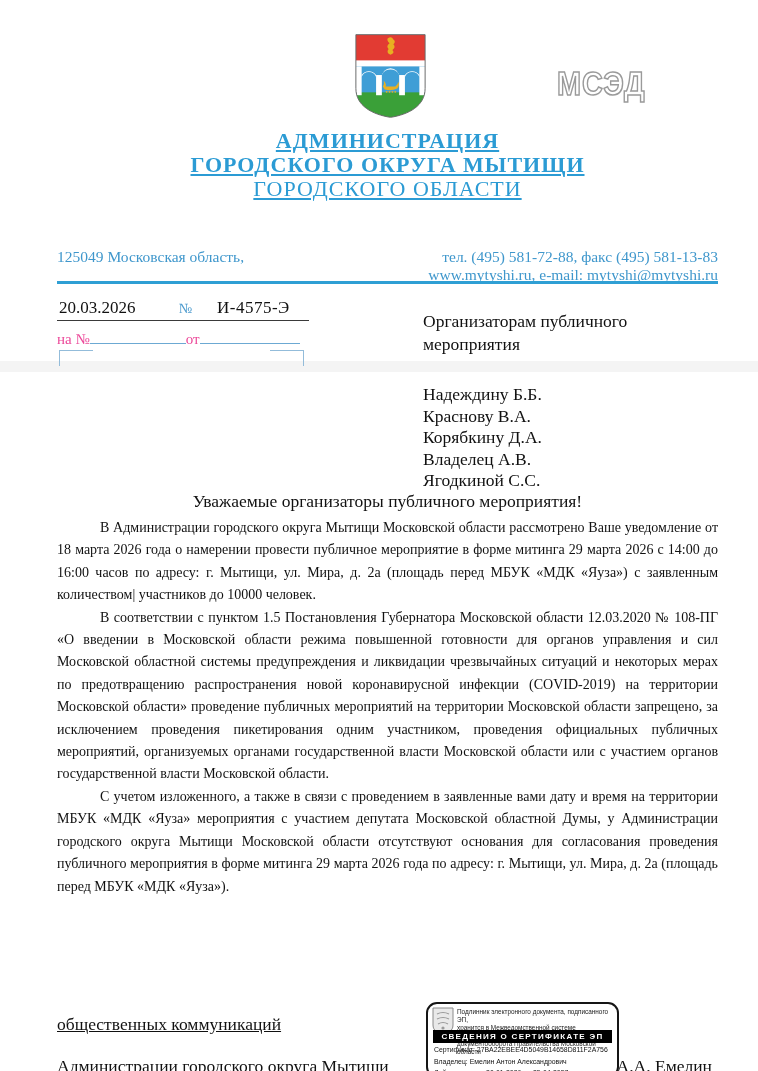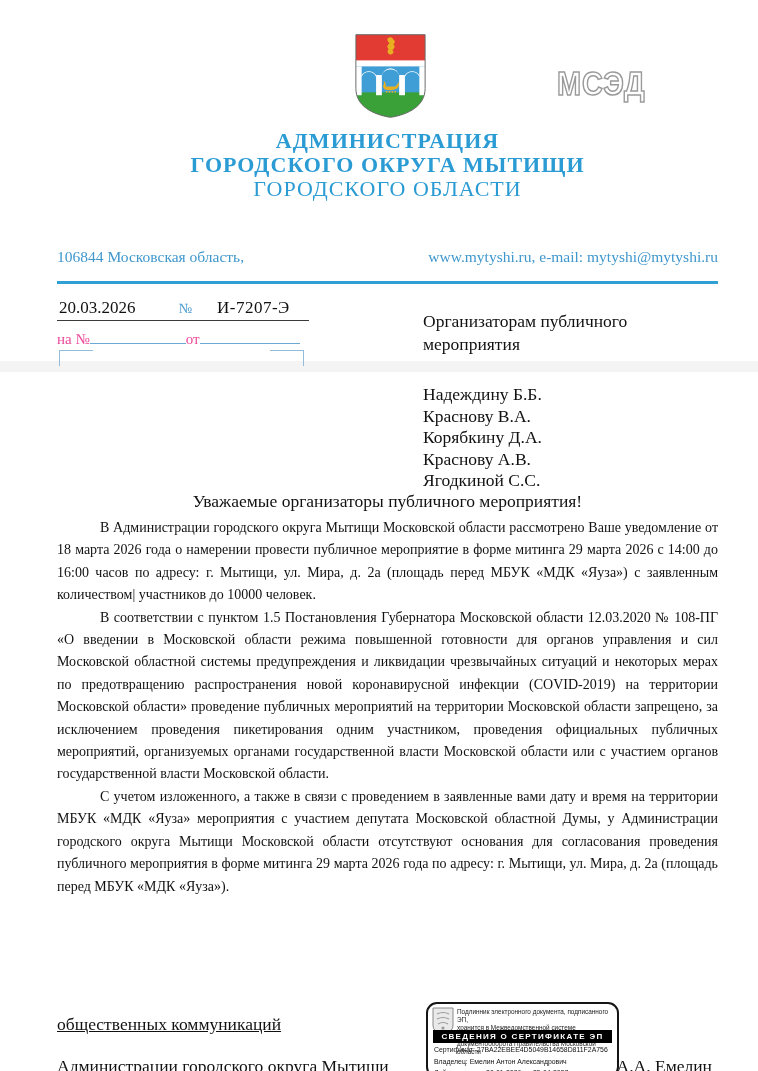--- a/index.html
+++ b/index.html
@@ -8,21 +8,21 @@
   .abs{position:absolute;}
 
   
   .scan-band{position:absolute;left:0;top:341px;width:758px;height:11px;background:#f4f4f4;z-index:0;}
 
   
   .crest{left:353px;top:12px;width:75px;height:88px;}
   .msed{left:557px;top:46px;font-family:"Liberation Sans",sans-serif;font-weight:800;
         font-size:34px;line-height:34px;color:transparent;-webkit-text-stroke:1.6px #9a9a9a;
         transform:scaleX(0.85);transform-origin:left top;letter-spacing:1px;}
-  .org{left:57px;top:109px;width:661px;text-align:center;color:#2b9bd4;line-height:24px;}
+  .org{left:57px;top:109px;width:661px;text-align:center;color:#2b9bd4;line-height:24px;text-decoration:underline;}
   .org .t1,.org .t2{font-size:22px;font-weight:bold;letter-spacing:1px;}
   .org .t3{font-size:22px;font-weight:normal;letter-spacing:1px;}
 
   .addr{left:57px;top:228px;font-size:15.5px;line-height:17.5px;color:#3f97cc;}
   .tel{left:358px;top:228px;width:360px;text-align:right;font-size:15.5px;line-height:17.5px;color:#3f97cc;}
   .rule{left:57px;top:261px;width:661px;height:3px;background:#2f9fd4;}
 
   
   .ref{left:57px;top:278px;width:260px;font-size:17px;}
   .ref-row1{position:relative;height:23px;}
@@ -104,45 +104,46 @@
 
   <div class="abs msed">МСЭД</div>
 
   <div class="abs org">
     <div class="t1">АДМИНИСТРАЦИЯ</div>
     <div class="t2">ГОРОДСКОГО ОКРУГА МЫТИЩИ</div>
     <div class="t3">ГОРОДСКОГО ОБЛАСТИ</div>
   </div>
 
   <div class="abs addr">
-    <div>106844 Московская область,</div>
+    <div>125049 Московская область,</div>
   </div>
   <div class="abs tel">
+    <div>тел. (495) 581-72-88, факс (495) 581-13-83</div>
     <div>www.mytyshi.ru, e-mail: mytyshi@mytyshi.ru</div>
   </div>
   <div class="abs rule"></div>
 
   <div class="abs ref">
     <div class="ref-row1">
       <span class="ref-date">20.03.2026</span>
       <span class="ref-no-sign">№</span>
-      <span class="ref-number">И-7207-Э</span>
+      <span class="ref-number">И-4575-Э</span>
       <span class="ref-uline1"></span>
     </div>
     <div class="ref-row2"><span>на №</span><span class="useg useg-a"></span><span>от</span><span class="useg useg-b"></span></div>
     <div class="corner corner-l"></div>
     <div class="corner corner-r"></div>
   </div>
 
   <div class="abs addressee">Организаторам публичного мероприятия</div>
   <div class="abs recipients">
     <div>Надеждину Б.Б.</div>
     <div>Краснову В.А.</div>
     <div>Корябкину Д.А.</div>
-    <div>Краснову А.В.</div>
+    <div>Владелец А.В.</div>
     <div>Ягодкиной С.С.</div>
   </div>
 
   <div class="abs salutation">Уважаемые организаторы публичного мероприятия!</div>
   <div class="abs body-text">
     <p>В Администрации городского округа Мытищи Московской области рассмотрено Ваше уведомление от 18 марта 2026 года о намерении провести публичное мероприятие в форме митинга 29 марта 2026 с 14:00 до 16:00 часов по адресу: г. Мытищи, ул. Мира, д. 2а (площадь перед МБУК «МДК «Яуза») с заявленным количеством| участников до 10000 человек.</p>
     <p>В соответствии с пунктом 1.5 Постановления Губернатора Московской области 12.03.2020 № 108-ПГ «О введении в Московской области режима повышенной готовности для органов управления и сил Московской областной системы предупреждения и ликвидации чрезвычайных ситуаций и некоторых мерах по предотвращению распространения новой коронавирусной инфекции (COVID-2019) на территории Московской области» проведение публичных мероприятий на территории Московской области запрещено, за исключением проведения пикетирования одним участником, проведения официальных публичных мероприятий, организуемых органами государственной власти Московской области или с участием органов государственной власти Московской области.</p>
     <p>С учетом изложенного, а также в связи с проведением в заявленные вами дату и время на территории МБУК «МДК «Яуза» мероприятия с участием депутата Московской областной Думы, у Администрации городского округа Мытищи Московской области отсутствуют основания для согласования проведения публичного мероприятия в форме митинга 29 марта 2026 года по адресу: г. Мытищи, ул. Мира, д. 2а (площадь перед МБУК «МДК «Яуза»).</p>
   </div>
 

